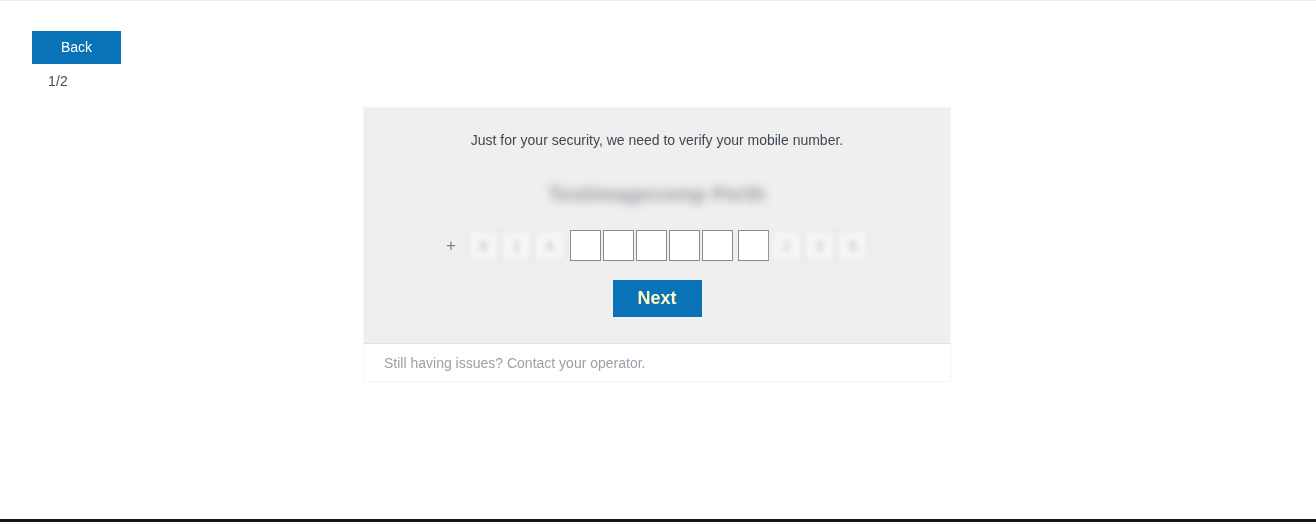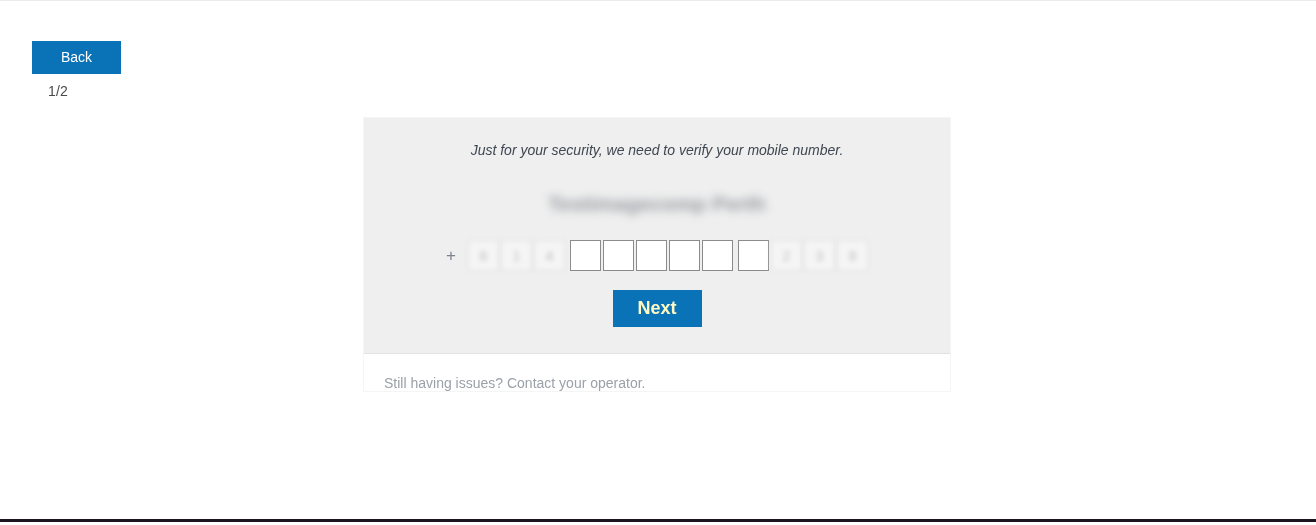--- a/index.html
+++ b/index.html
@@ -24,21 +24,21 @@
   }
   .page-bottom-rule {
     position: absolute;
     top: 519px; left: 0;
     width: 1316px;
     height: 3px;
     background: #1b1320;
   }
   .viewport {
     position: absolute;
-    top: 11px; left: 0;
+    top: 1px; left: 0;
     width: 1316px;
     height: 374px;
     background: #ffffff;
   }
 
   
   .back-button {
     position: absolute;
     left: 32px;
     top: 30px;
@@ -91,21 +91,20 @@
   }
   .card-body {
     background: #efefef;
     padding: 24px 0 26px 0;
   }
   .subtitle {
     text-align: center;
     font-size: 14px;
     color: #3f4751;
     margin: 0 0 34px 0;
-    font-style: italic;
   }
   .what-link {
     display: block;
     text-align: center;
     font-size: 14px;
     font-weight: bold;
     color: #0a72b6;
     text-decoration: none;
     margin: 0 0 16px 0;
     cursor: pointer;
@@ -179,21 +178,21 @@
     cursor: pointer;
     padding: 0;
   }
 
   
   .card-footer {
     background: #ffffff;
     border-top: 1px solid #e2e2e2;
     height: 37px;
     display: flex;
-    align-items: flex-end;
+    align-items: center;
     padding: 0 0 0 20px;
   }
   .footer-text {
     font-size: 14px;
     color: #9aa1a9;
     cursor: pointer;
   }
 </style>
 </head>
 <body>

